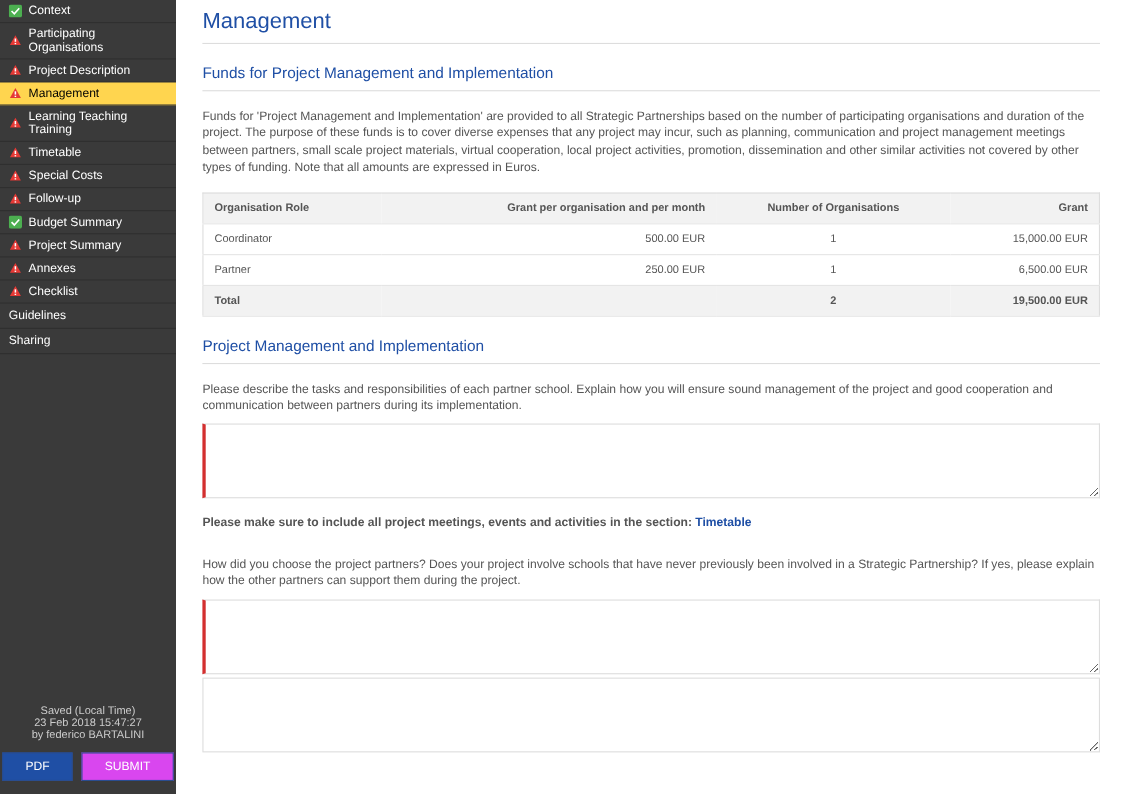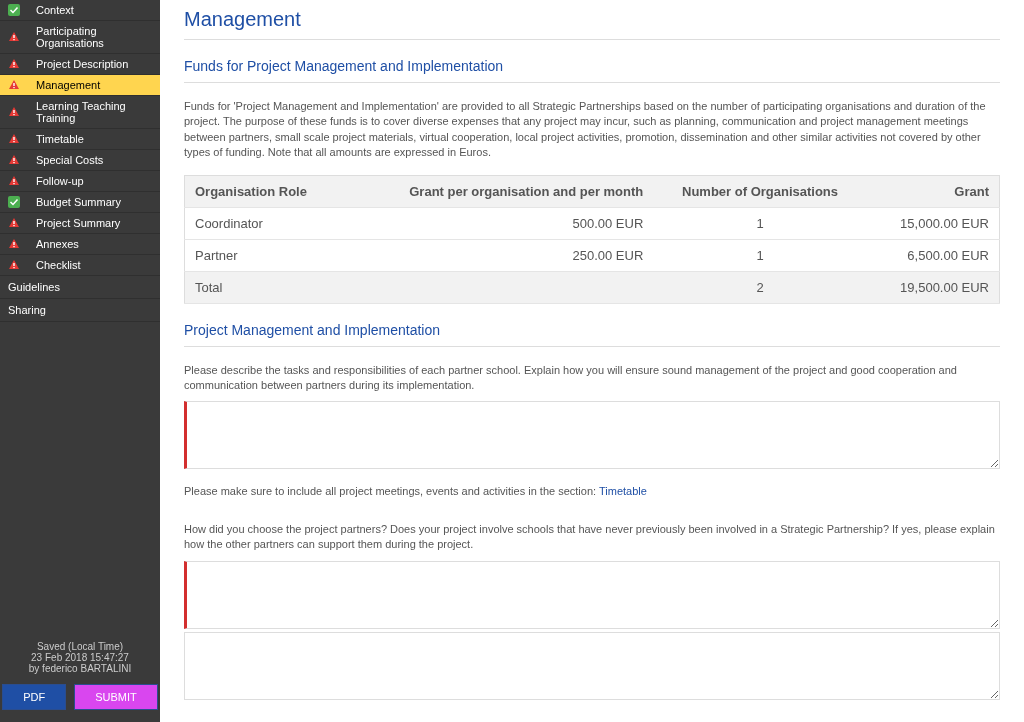--- a/index.html
+++ b/index.html
@@ -18,21 +18,21 @@
     color: #fff;
     display: flex;
     flex-direction: column;
     font-size: 11px;
   }
   .nav { list-style: none; }
   .nav li {
     padding: 4px 8px;
     display: flex;
     align-items: center;
-    gap: 16px;
+    gap: 6px;
     cursor: pointer;
     border-bottom: 1px solid #2f2f2f;
   }
   .nav li.active {
     background: #ffd54f;
     color: #000;
   }
   .nav li .icon { width: 12px; height: 12px; display: inline-flex; align-items: center; justify-content: center; }
   .nav-secondary li { padding: 5px 8px; }
   .footer {
@@ -72,51 +72,51 @@
   }
   hr.sep {
     border: none;
     border-top: 1px solid #ddd;
     margin: 4px 0 16px;
   }
   .intro { font-size: 11px; line-height: 1.4; color: #555; margin-bottom: 14px; }
   table.funds {
     width: 100%;
     border-collapse: collapse;
-    font-size: 13px;
+    font-size: 10px;
     margin-bottom: 10px;
     border: 1px solid #ddd;
   }
   table.funds th, table.funds td {
     padding: 8px 10px;
     border-bottom: 1px solid #e5e5e5;
   }
   table.funds th {
     background: #f2f2f2;
     font-weight: bold;
     color: #555;
     text-align: left;
   }
   table.funds th.right, table.funds td.right { text-align: right; }
   table.funds th.center, table.funds td.center { text-align: center; }
-  table.funds tr.total td { background: #f2f2f2; font-weight: normal; }
+  table.funds tr.total td { background: #f2f2f2; font-weight: bold; }
   .question { font-size: 11px; line-height: 1.4; margin: 12px 0 8px; color: #555; }
   .question a { color: #1f4fa5; text-decoration: none; }
   textarea.answer {
     width: 100%;
     min-height: 68px;
     border: 1px solid #ddd;
     border-left: 3px solid #d32f2f;
     padding: 6px;
     font-family: inherit;
     font-size: 11px;
     resize: vertical;
   }
   textarea.answer.noflag { border-left: 1px solid #ddd; }
-  .small-gap { margin-bottom: 22px; }
+  .small-gap { margin-bottom: 22px; font-weight: bold; }
   svg { display: block; }
 </style>
 </head>
 <body>
 
 <div class="app">
   <aside class="sidebar">
     <ul class="nav" id="nav-main">
         <li>
           <span class="icon">

